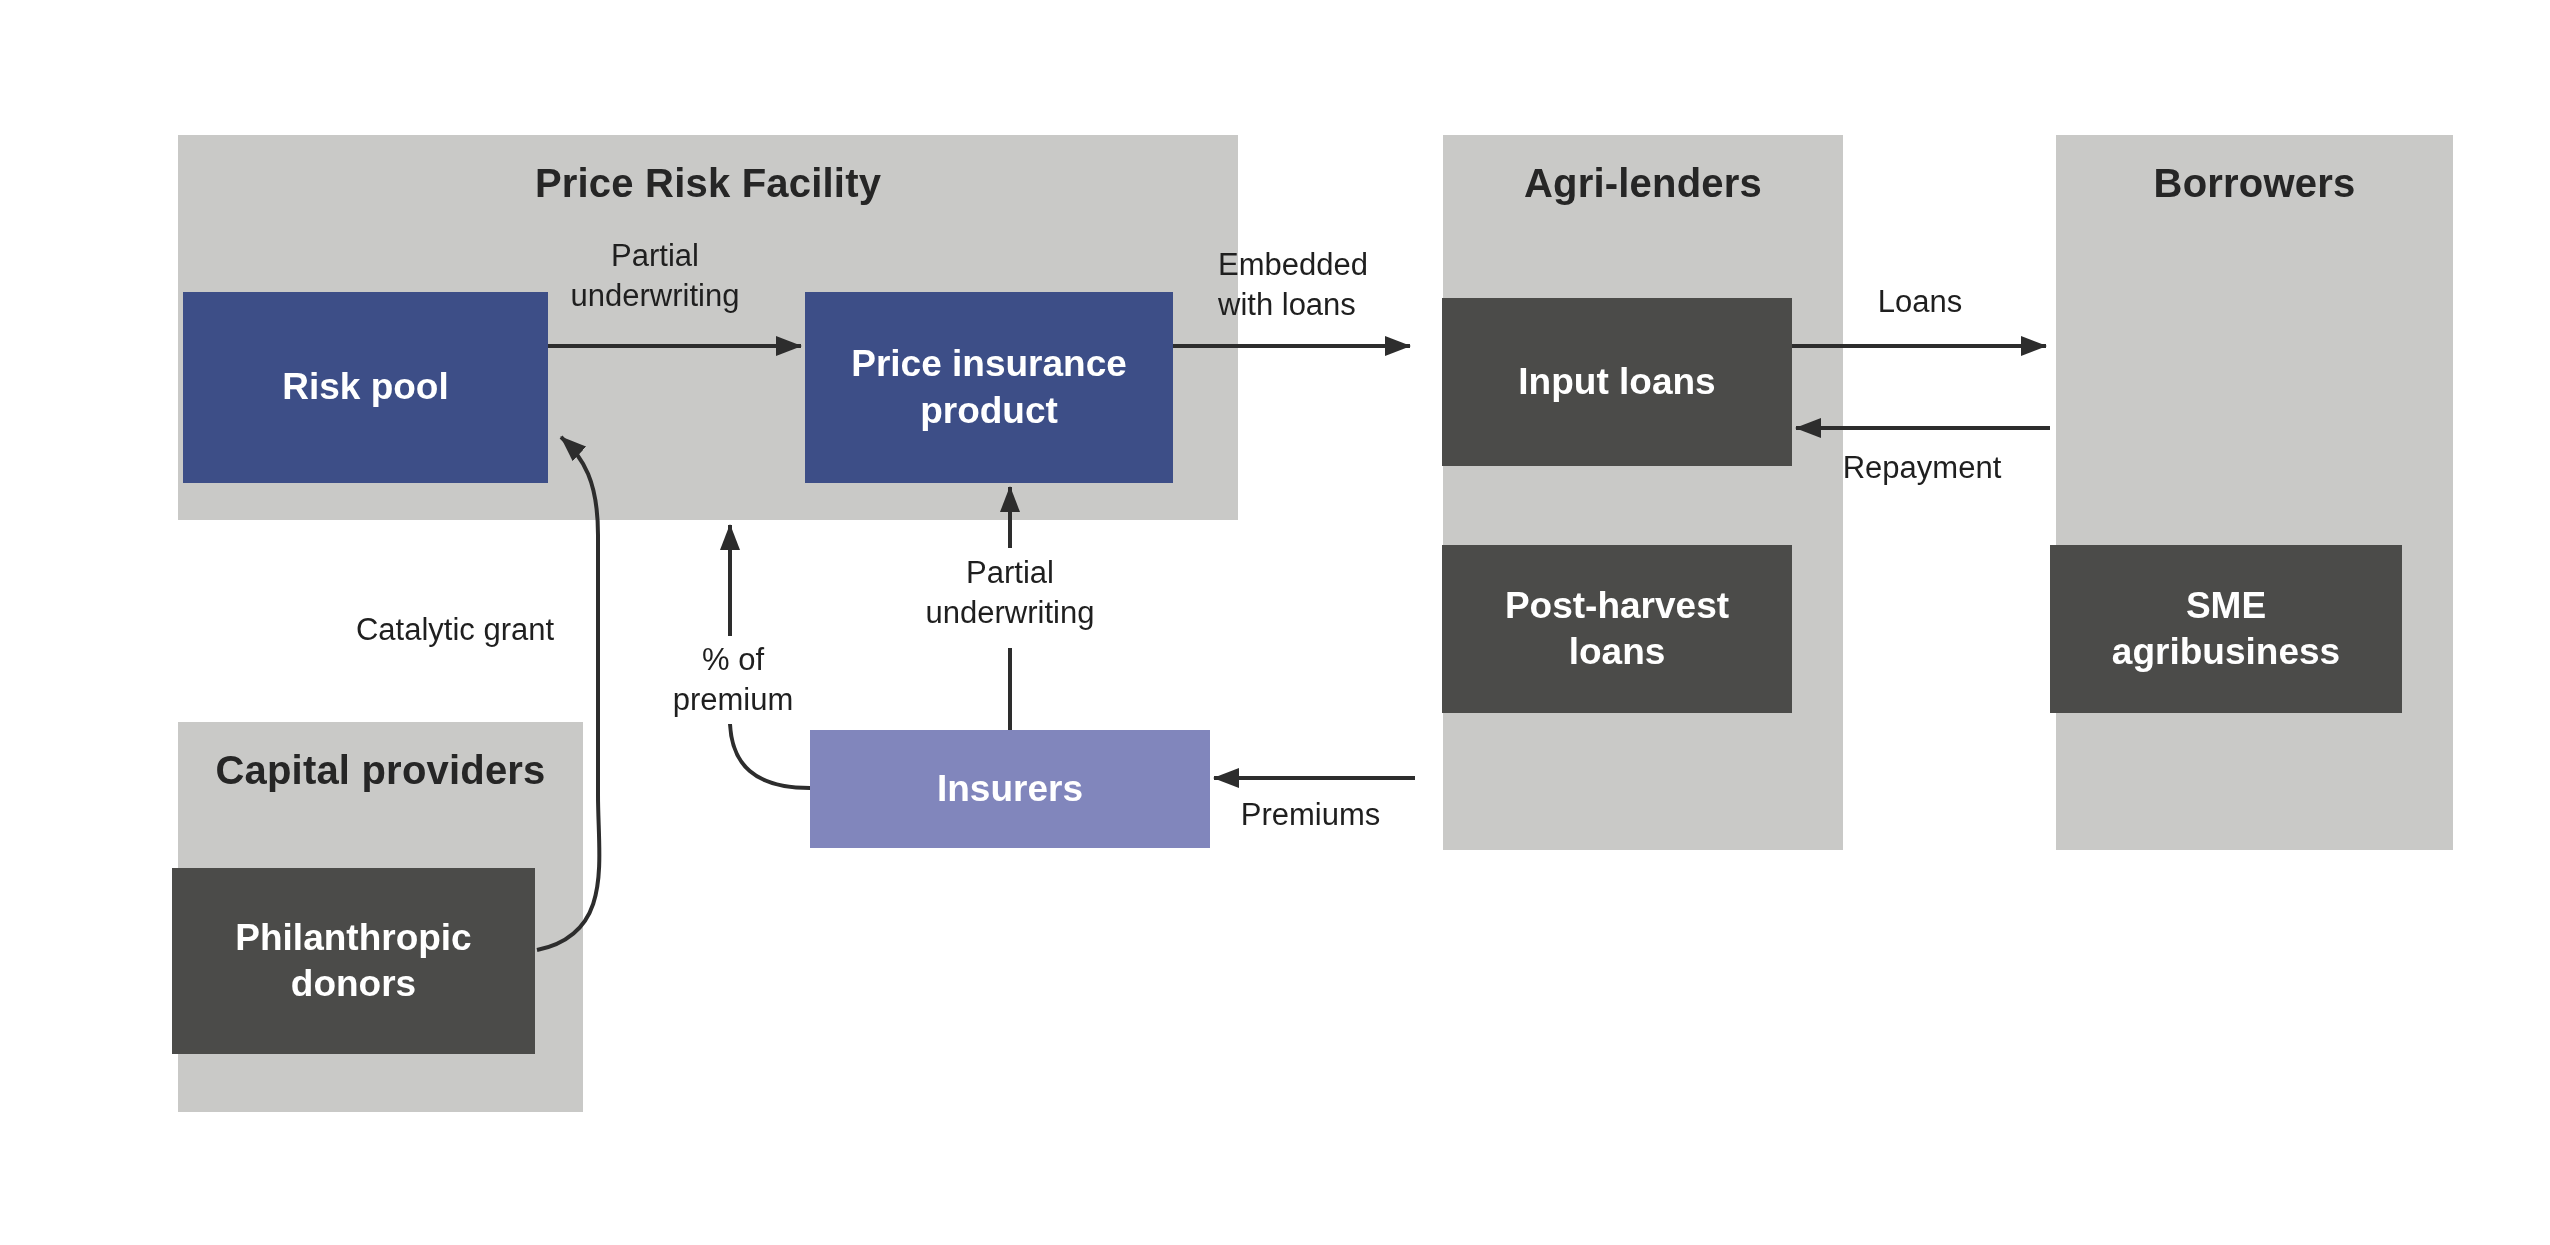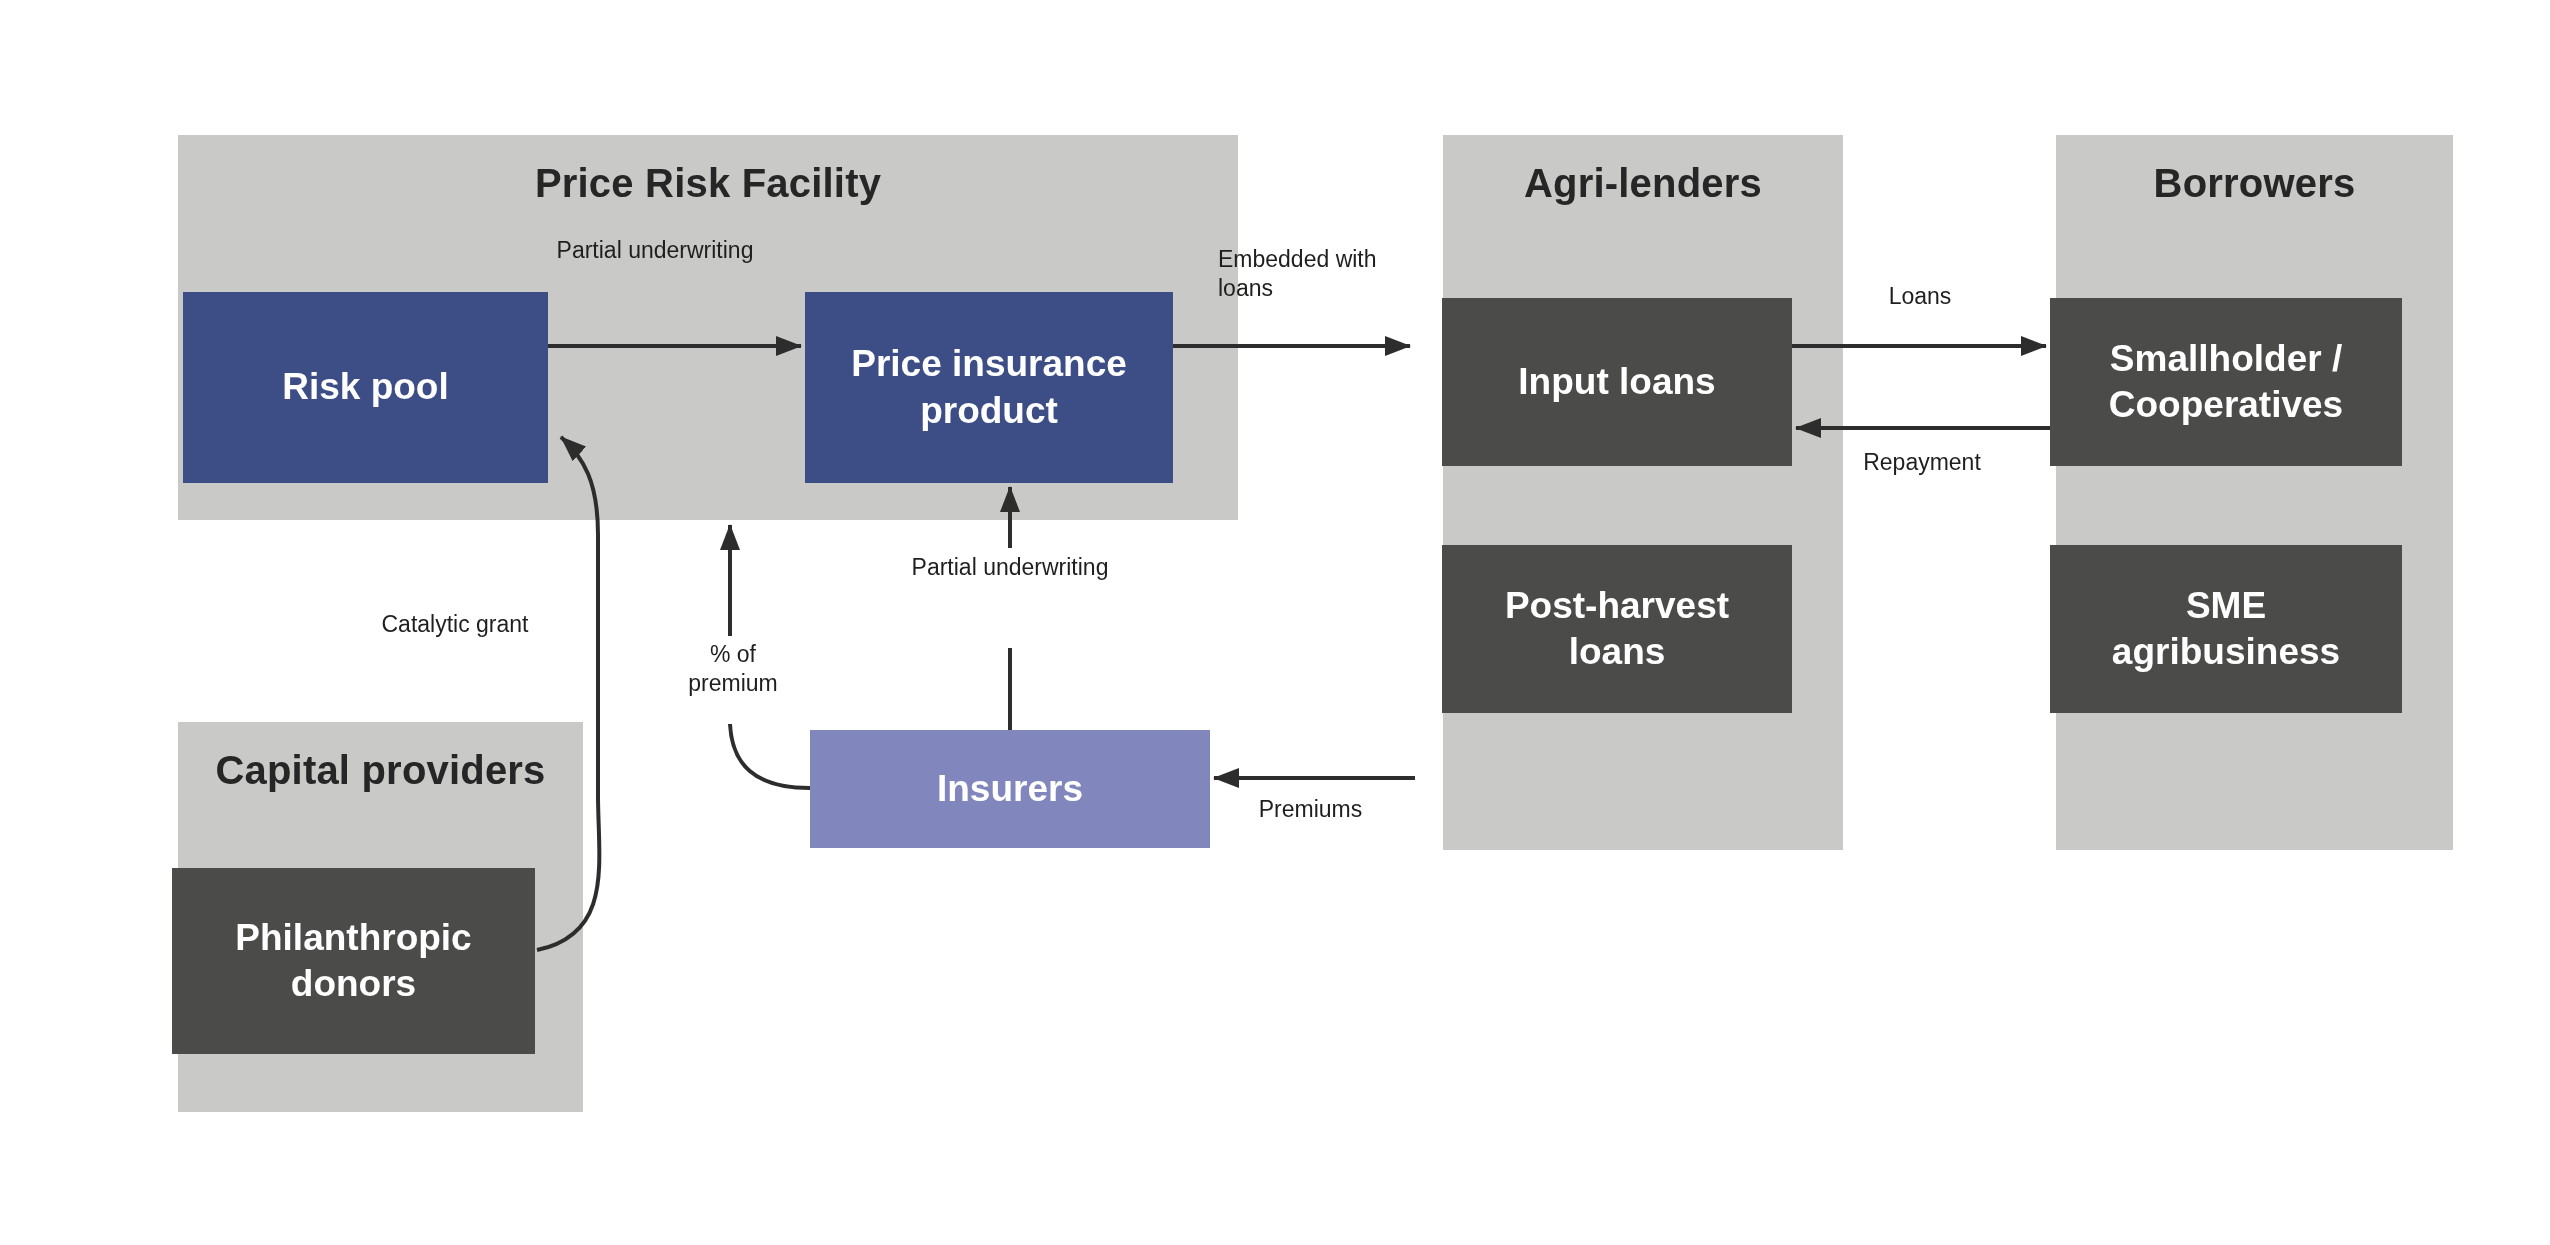--- a/index.html
+++ b/index.html
@@ -56,21 +56,21 @@
   #n-pip         { left: 805px;  top: 292px; width: 368px; height: 191px; padding: 0 24px; }
   #n-input       { left: 1442px; top: 298px; width: 350px; height: 168px; padding: 0 20px; }
   #n-postharvest { left: 1442px; top: 545px; width: 350px; height: 168px; padding: 16px 24px; }
   #n-smallholder { left: 2050px; top: 298px; width: 352px; height: 168px; padding: 0 24px; }
   #n-sme         { left: 2050px; top: 545px; width: 352px; height: 168px; padding: 0 54px; }
   #n-insurers    { left: 810px;  top: 730px; width: 400px; height: 118px; padding: 0 12px; }
   #n-donors      { left: 172px;  top: 868px; width: 363px; height: 186px; padding: 0 24px; }
 
   .edge-label {
     position: absolute;
-    font-size: 23px;
+    font-size: 31px;
     color: #1f1f1f;
     line-height: 1.28;
     text-align: center;
   }
   #l-pu-top    { left: 525px;  top: 236px; width: 260px; }
   #l-embedded  { left: 1218px; top: 229px; width: 175px; text-align: left; margin-top: 16px; }
   #l-loans     { left: 1815px; top: 282px; width: 210px; }
   #l-repayment { left: 1802px; top: 448px; width: 240px; }
   #l-premiums  { left: 1198px; top: 795px; width: 225px; }
   #l-pu-bottom { left: 880px;  top: 553px; width: 260px; }
@@ -120,23 +120,20 @@
   </div>
   <div class="node blue" id="n-pip">
     <span>Price insurance product</span>
   </div>
   <div class="node dark" id="n-input">
     <span>Input loans</span>
   </div>
   <div class="node dark" id="n-postharvest">
     <span>Post-harvest loans</span>
   </div>
-  <div class="node dark" id="n-smallholder">
-    <span>Smallholder / Cooperatives</span>
-  </div>
   <div class="node dark" id="n-sme">
     <span>SME agribusiness</span>
   </div>
   <div class="node purple" id="n-insurers">
     <span>Insurers</span>
   </div>
   <div class="node dark" id="n-donors">
     <span>Philanthropic donors</span>
   </div>
 

